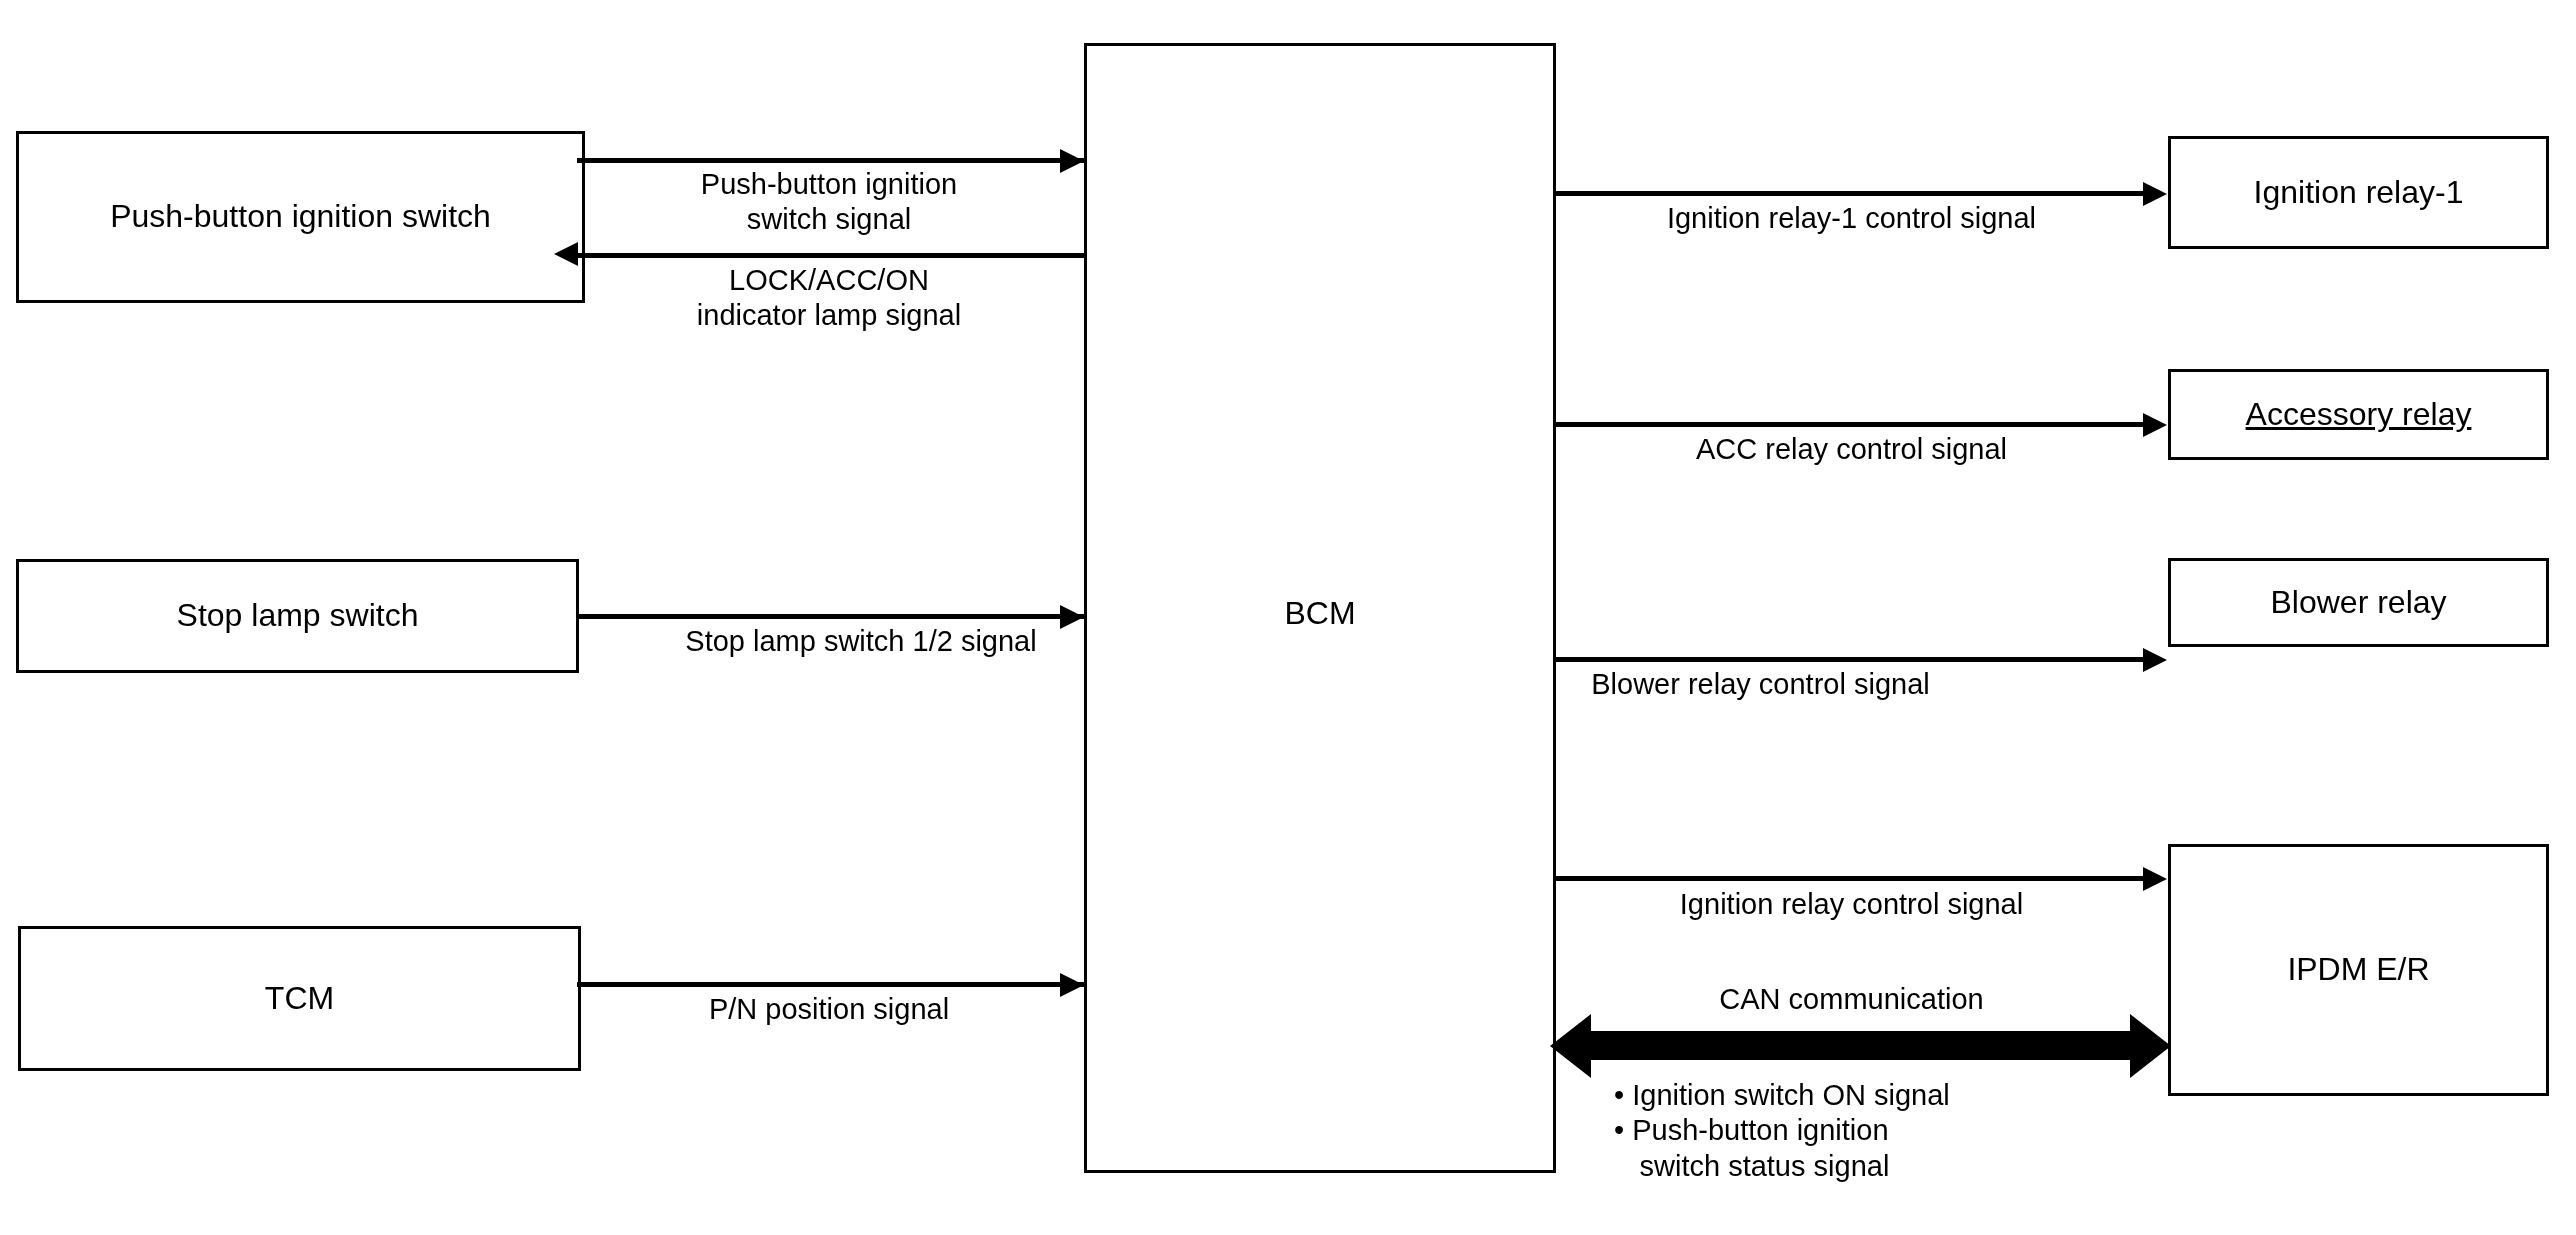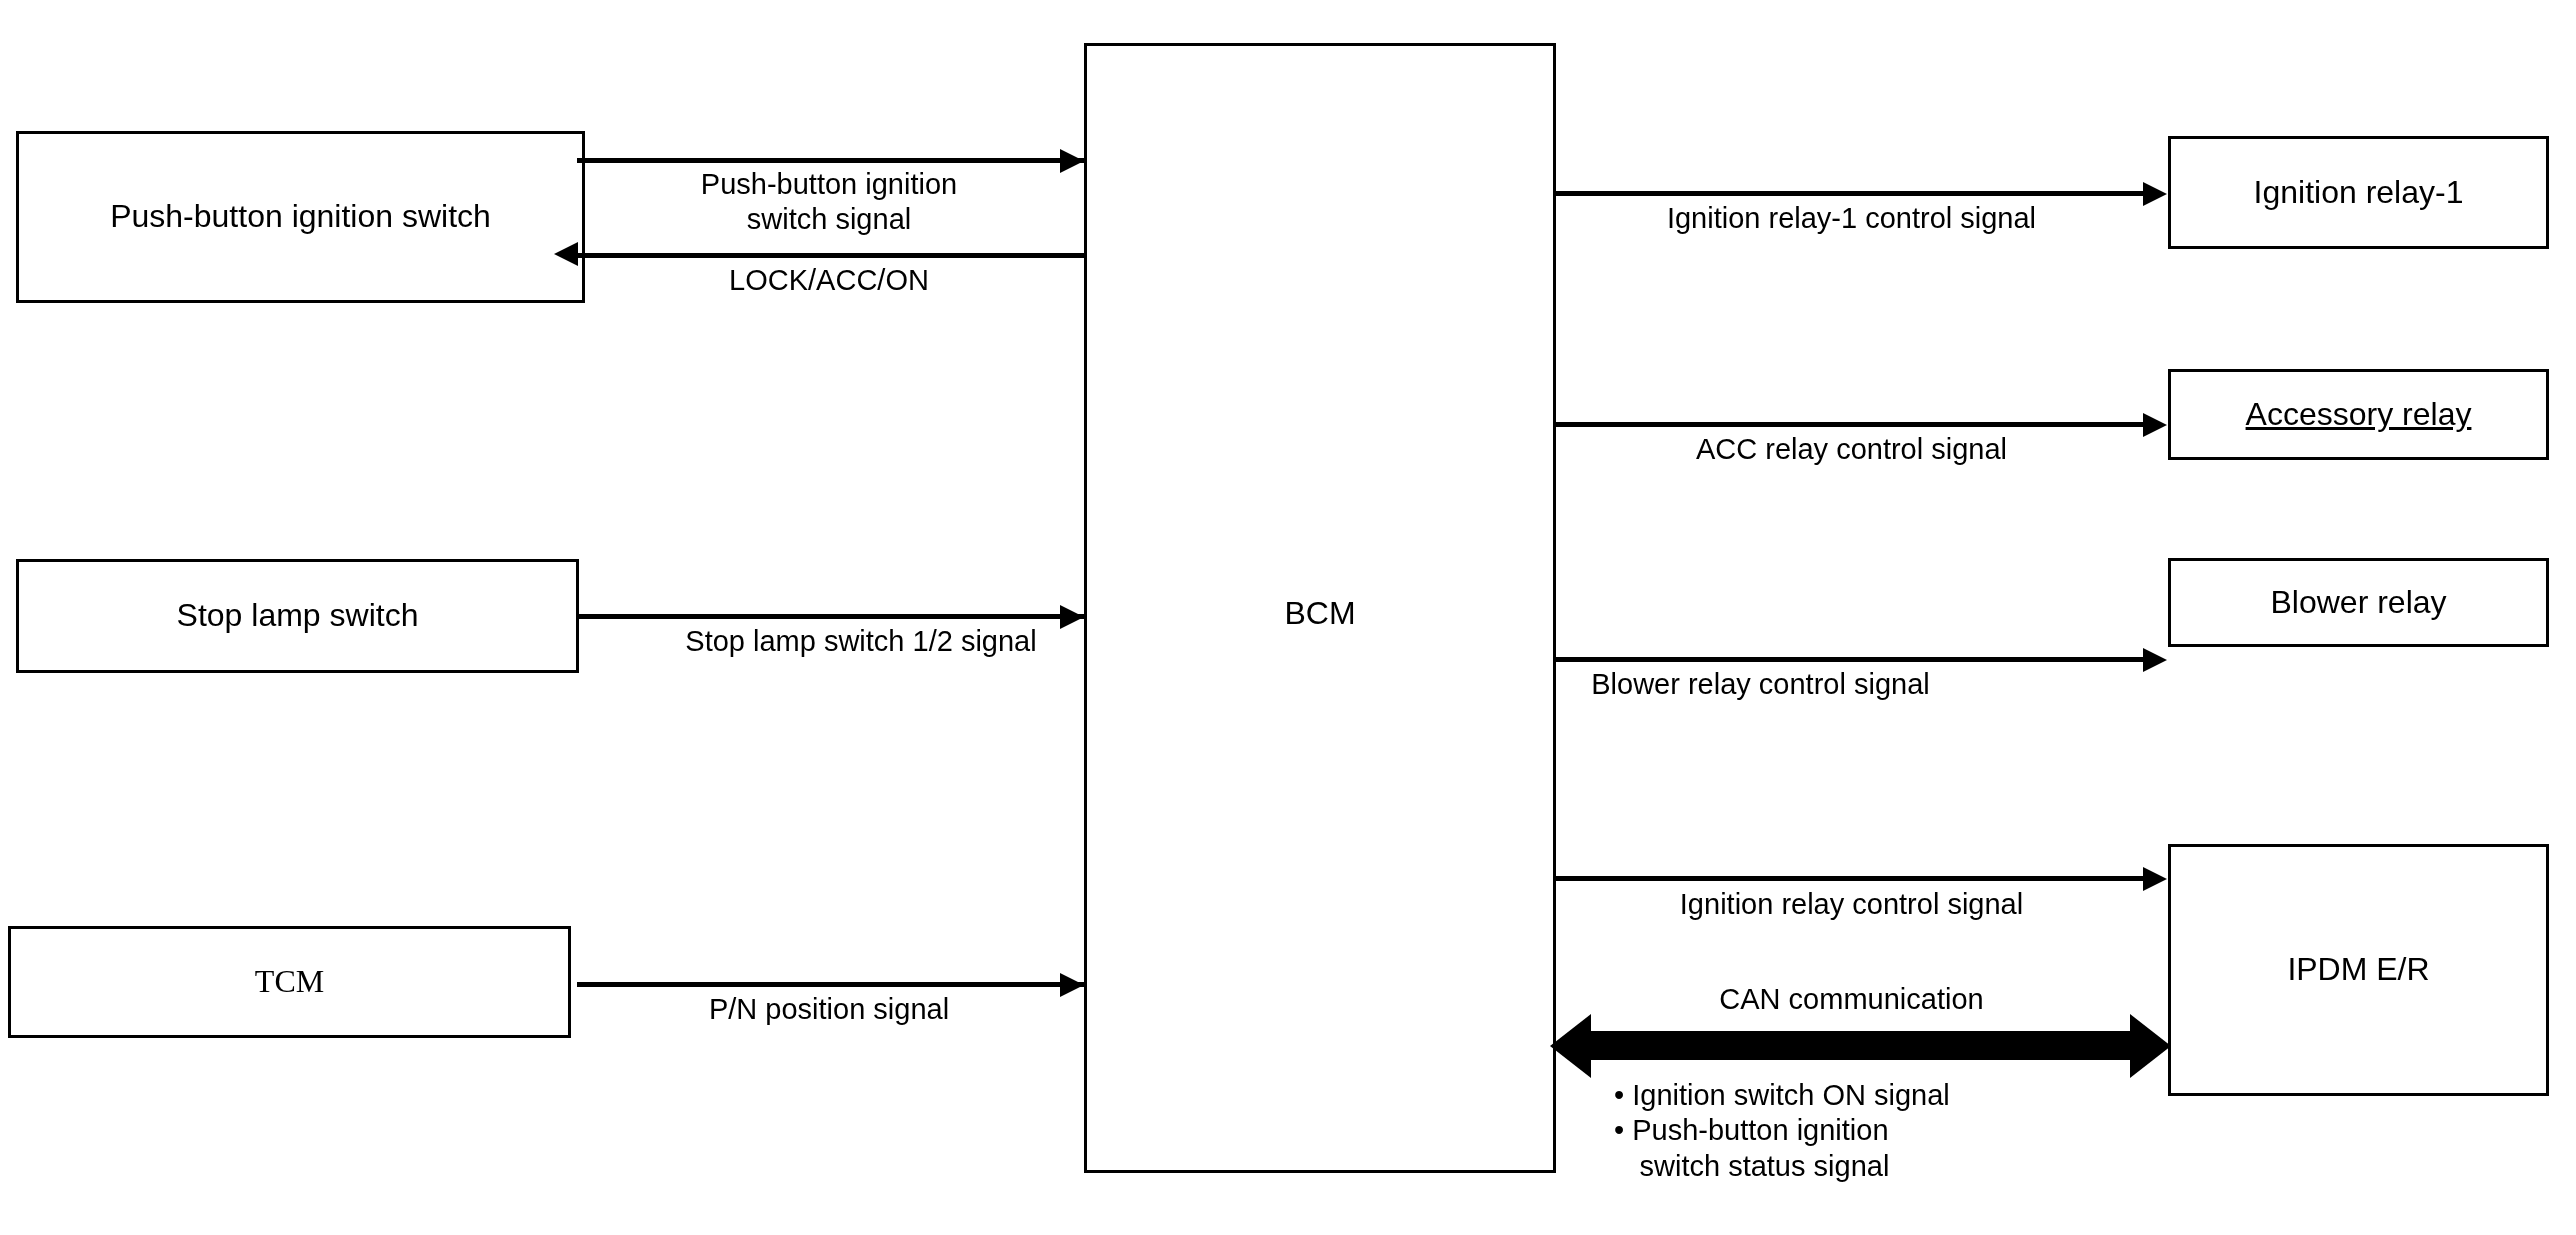--- a/index.html
+++ b/index.html
@@ -10,21 +10,21 @@
         display:flex;align-items:center;justify-content:center;}
   .node-label{font-size:32px;line-height:1.1;text-align:center;white-space:nowrap;}
 
   
   #bcm{left:1084px;top:43px;width:472px;height:1130px;}
   #bcm .node-label{position:absolute;left:0;right:0;top:550px;}
 
   
   #n-pbis{left:16px;top:131px;width:569px;height:172px;}
   #n-slsw{left:16px;top:559px;width:563px;height:114px;}
-  #n-tcm{left:8px;top:926px;width:563px;height:112px;font-family:Liberation Serif, serif;}
+  #n-tcm{left:18px;top:926px;width:563px;height:145px;}
 
   
   #n-ign1{left:2168px;top:136px;width:381px;height:113px;}
   #n-acc{left:2168px;top:369px;width:381px;height:91px;text-decoration:underline;}
   #n-blow{left:2168px;top:558px;width:381px;height:89px;}
   #n-ipdm{left:2168px;top:844px;width:381px;height:252px;}
 
   
   .line{position:absolute;height:4.5px;background:#000;}
 
@@ -95,20 +95,21 @@
   <div class="head-r" style="left:1060px;top:149px;"></div>
   <div class="edge-label el-center" style="left:596px;top:167px;width:466px;">
     <div>Push-button ignition</div>
     <div>switch signal</div>
   </div>
 
   <div class="line" style="left:577px;top:253px;width:507px;"></div>
   <div class="head-l" style="left:554px;top:242px;"></div>
   <div class="edge-label el-center" style="left:596px;top:263px;width:466px;">
     <div>LOCK/ACC/ON</div>
+    <div>indicator lamp signal</div>
   </div>
 
   <div class="line" style="left:577px;top:614px;width:507px;"></div>
   <div class="head-r" style="left:1060px;top:605px;"></div>
   <div class="edge-label el-center" style="left:577px;top:624px;width:504px;padding-left:32px;">
     <div>Stop lamp switch 1/2 signal</div>
   </div>
 
   <div class="line" style="left:577px;top:982px;width:507px;"></div>
   <div class="head-r" style="left:1060px;top:973px;"></div>

